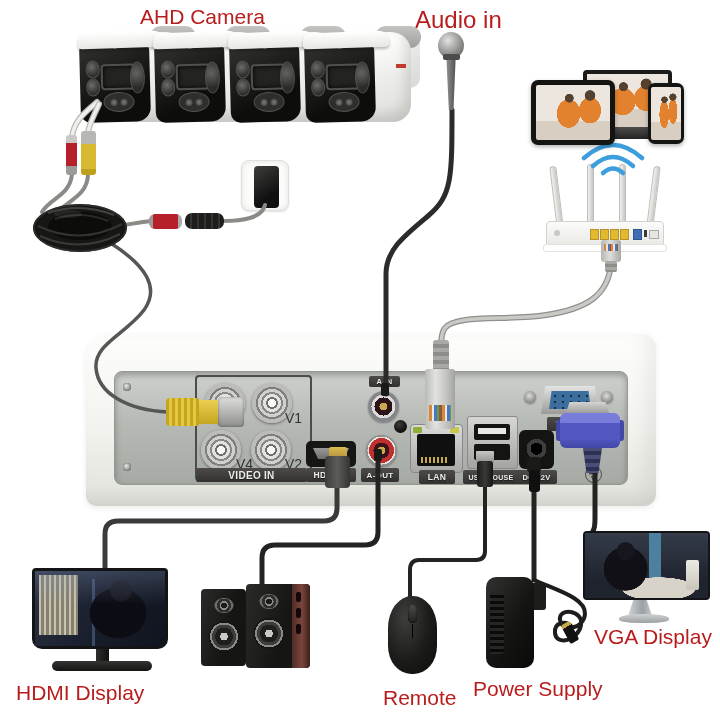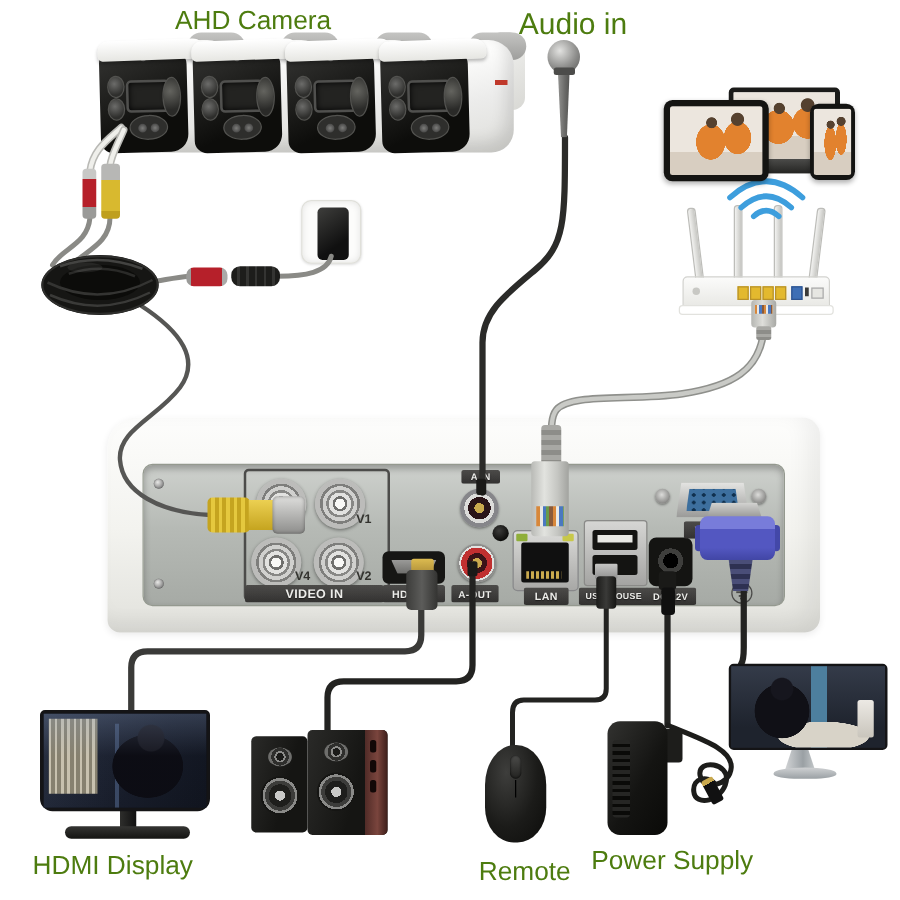--- a/index.html
+++ b/index.html
@@ -1,23 +1,23 @@
 <!DOCTYPE html>
 <html><head>
 <meta charset="utf-8">
 <style>
   html,body{margin:0;padding:0;background:#fff;}
   .canvas{position:relative;width:720px;height:720px;background:#fff;overflow:hidden;
           font-family:"Liberation Sans",sans-serif;color:#111;}
   .a{position:absolute;}
-  .lbl{position:absolute;color:#4d7c0f;white-space:nowrap;}
+  .lbl{position:absolute;color:#b91c1c;white-space:nowrap;}
   .bar{position:absolute;background:linear-gradient(180deg,#56555322,#00000000),linear-gradient(180deg,#4a4947,#323130);
        color:#ecece9;font-weight:700;display:flex;align-items:center;justify-content:center;
        border-radius:2px;letter-spacing:.3px;text-shadow:0 1px 1px rgba(0,0,0,.55);}
-  .vlabel{position:absolute;font-size:10px;font-weight:700;color:#33332f;}
+  .vlabel{position:absolute;font-size:14px;font-weight:400;color:#33332f;}
   
   .camera{position:absolute;width:108px;height:104px;}
   .cam-body{position:absolute;left:26px;top:8px;width:80px;height:90px;
     background:linear-gradient(165deg,#fdfdfc 20%,#ececе8 55%,#dededa);
     background:linear-gradient(165deg,#fdfdfc 20%,#ececeb 55%,#dededa);
     border-radius:14px 20px 18px 12px;box-shadow:inset -6px -8px 12px rgba(0,0,0,.12);}
   .cam-visor{position:absolute;left:-2px;top:8px;width:86px;height:16px;
     background:linear-gradient(180deg,#ffffff,#e6e6e2);border-radius:8px 10px 4px 4px;
     box-shadow:0 2px 3px rgba(0,0,0,.28);transform:rotate(-2deg);z-index:3;}
   .cam-face{position:absolute;left:0;top:16px;width:70px;height:82px;
@@ -95,23 +95,24 @@
 </style>
 </head>
 <body>
 
 <div class="canvas">
 
   <div class="lbl" style="left:140px;top:5px;font-size:21px;">AHD Camera</div>
   <div class="lbl" style="left:415px;top:6px;font-size:24px;">Audio in</div>
   <div class="lbl" style="left:518px;top:9px;width:184px;font-size:15.5px;line-height:18px;text-align:center;white-space:normal;z-index:50;">
   </div>
-  <div class="lbl" style="left:26px;top:681px;font-size:21px;z-index:50;">HDMI Display</div>
+  <div class="lbl" style="left:16px;top:681px;font-size:21px;z-index:50;">HDMI Display</div>
   <div class="lbl" style="left:383px;top:686px;font-size:21px;z-index:50;">Remote</div>
   <div class="lbl" style="left:473px;top:677px;font-size:21px;z-index:50;">Power Supply</div>
+  <div class="lbl" style="left:594px;top:625px;font-size:21px;z-index:50;">VGA Display</div>
 
   <div class="cam-mount a" style="left:150px;top:26px;"></div>
   <div class="cam-mount a" style="left:225px;top:26px;"></div>
   <div class="cam-mount a" style="left:300px;top:26px;"></div>
   <div class="cam-mount a" style="left:375px;top:26px;"></div>
   <div class="a" style="left:394px;top:26px;width:20px;height:14px;border-radius:6px;background:#b0b0ae;z-index:20;"></div>
   <div class="a" style="left:386px;top:32px;width:34px;height:56px;border-radius:10px;background:linear-gradient(150deg,#f4f4f2,#d8d8d4);z-index:21;"></div>
 
   <div class="camera" style="left:80px;top:24px;z-index:25;">
     <div class="cam-body"></div>

